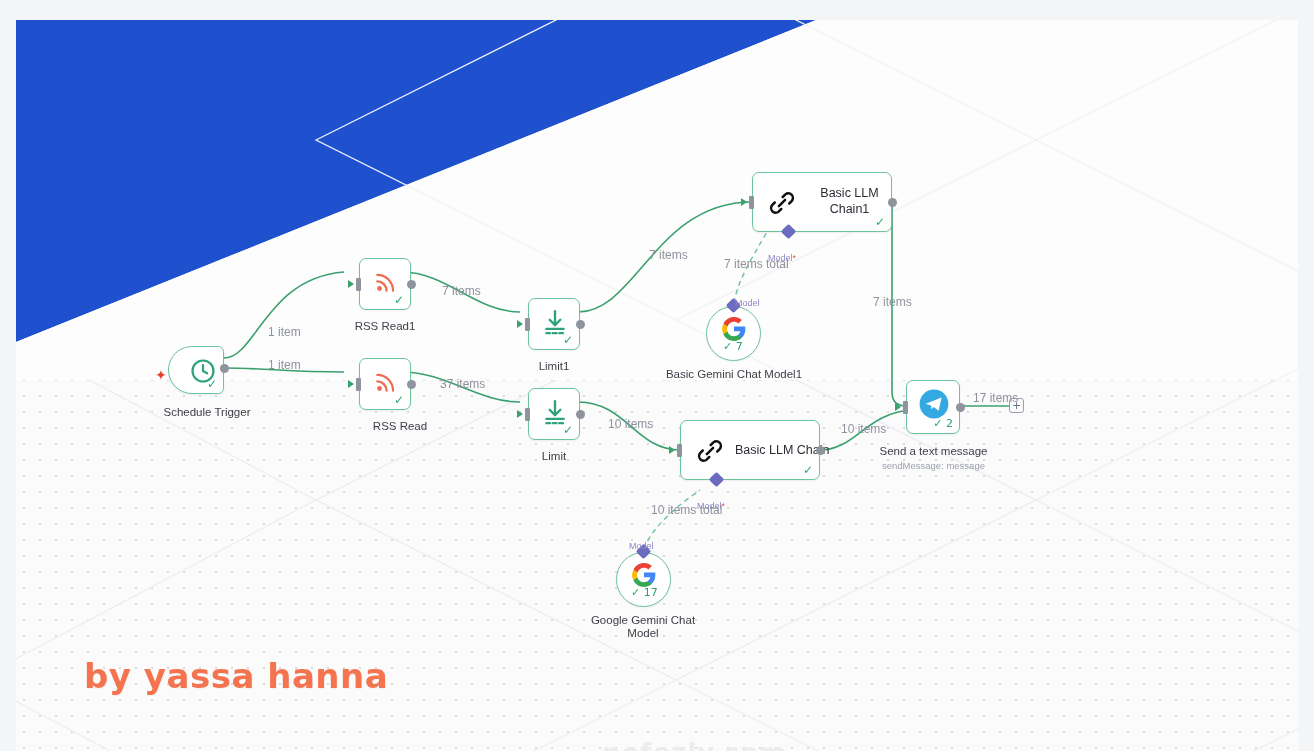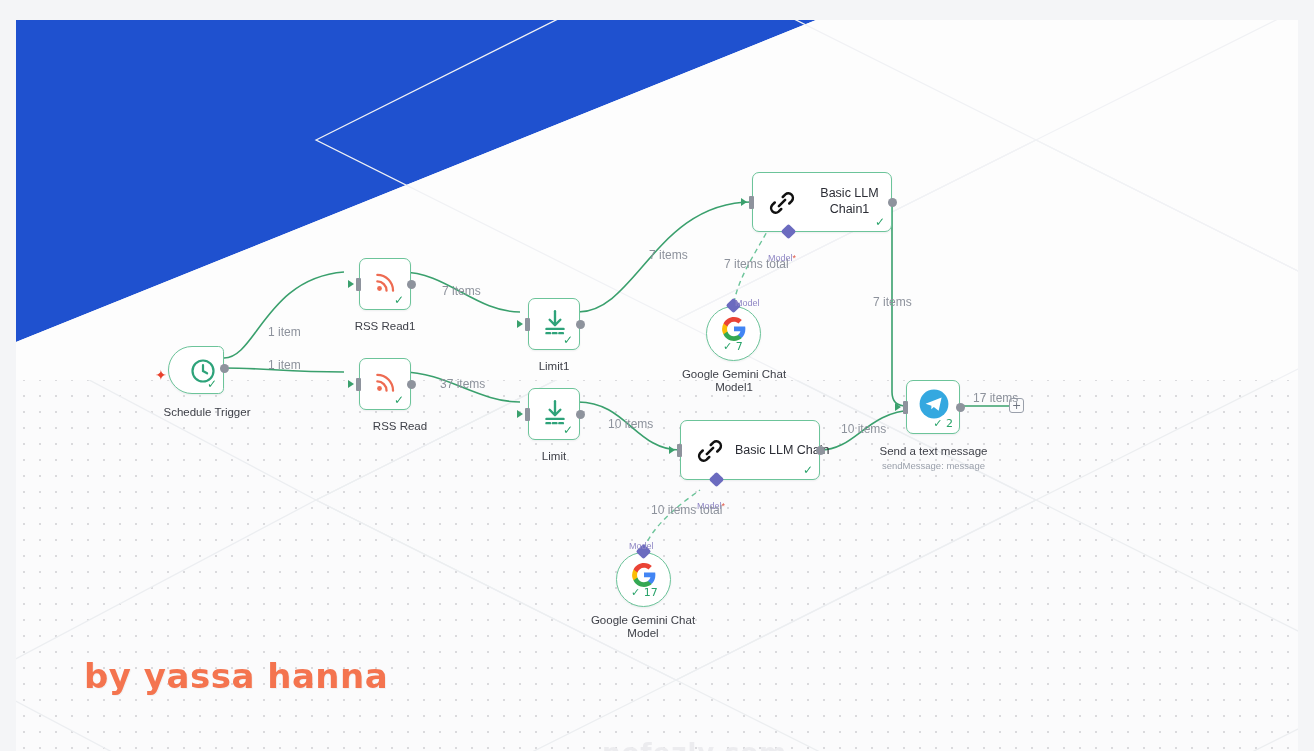--- a/index.html
+++ b/index.html
@@ -305,21 +305,21 @@
           <path fill="#4285F4" d="M45 24c0-1.6-.14-3.1-.4-4.6H24v8.7h11.8c-.5 2.7-2 5-4.3 6.6v5.5h7c4.1-3.8 6.5-9.4 6.5-16.2z"></path>
           <path fill="#34A853" d="M24 46c5.8 0 10.7-1.9 14.3-5.2l-7-5.5c-1.9 1.3-4.4 2.1-7.3 2.1-5.6 0-10.4-3.8-12.1-8.9H4.7v5.6C8.3 41.3 15.6 46 24 46z"></path>
           <path fill="#FBBC05" d="M11.9 28.5c-.4-1.3-.7-2.7-.7-4.5s.3-3.2.7-4.5v-5.6H4.7A22 22 0 0 0 2 24c0 3.6.9 6.9 2.7 9.6l7.2-5.1z"></path>
           <path fill="#EA4335" d="M24 10.6c3.2 0 6 1.1 8.2 3.2l6.2-6.2C34.7 4.1 29.8 2 24 2 15.6 2 8.3 6.7 4.7 13.9l7.2 5.6c1.7-5.1 6.5-8.9 12.1-8.9z"></path>
         </svg>
         <span class="cbadge" style="left:16px;top:33px;">✓ 7</span>
       </div>
       <div class="diamond" style="left:22px;top:-6px;"></div>
     </div>
     <div class="portlabel" style="left:719px;top:278px;">Model</div>
-    <div class="caption" style="left:648px;top:348px;width:140px;">Google Gemini Chat Model1</div>
+    <div class="caption" style="left:648px;top:348px;width:140px;">Basic Gemini Chat Model1</div>
 
     <div class="node" style="left:600px;top:532px;">
       <div class="circ" style="width:55px;height:55px;">
         <svg width="26" height="26" viewBox="0 0 48 48" style="position:absolute;left:14px;top:9px">
           <path fill="#4285F4" d="M45 24c0-1.6-.14-3.1-.4-4.6H24v8.7h11.8c-.5 2.7-2 5-4.3 6.6v5.5h7c4.1-3.8 6.5-9.4 6.5-16.2z"></path>
           <path fill="#34A853" d="M24 46c5.8 0 10.7-1.9 14.3-5.2l-7-5.5c-1.9 1.3-4.4 2.1-7.3 2.1-5.6 0-10.4-3.8-12.1-8.9H4.7v5.6C8.3 41.3 15.6 46 24 46z"></path>
           <path fill="#FBBC05" d="M11.9 28.5c-.4-1.3-.7-2.7-.7-4.5s.3-3.2.7-4.5v-5.6H4.7A22 22 0 0 0 2 24c0 3.6.9 6.9 2.7 9.6l7.2-5.1z"></path>
           <path fill="#EA4335" d="M24 10.6c3.2 0 6 1.1 8.2 3.2l6.2-6.2C34.7 4.1 29.8 2 24 2 15.6 2 8.3 6.7 4.7 13.9l7.2 5.6c1.7-5.1 6.5-8.9 12.1-8.9z"></path>
         </svg>
         <span class="cbadge" style="left:14px;top:33px;">✓ 17</span>

